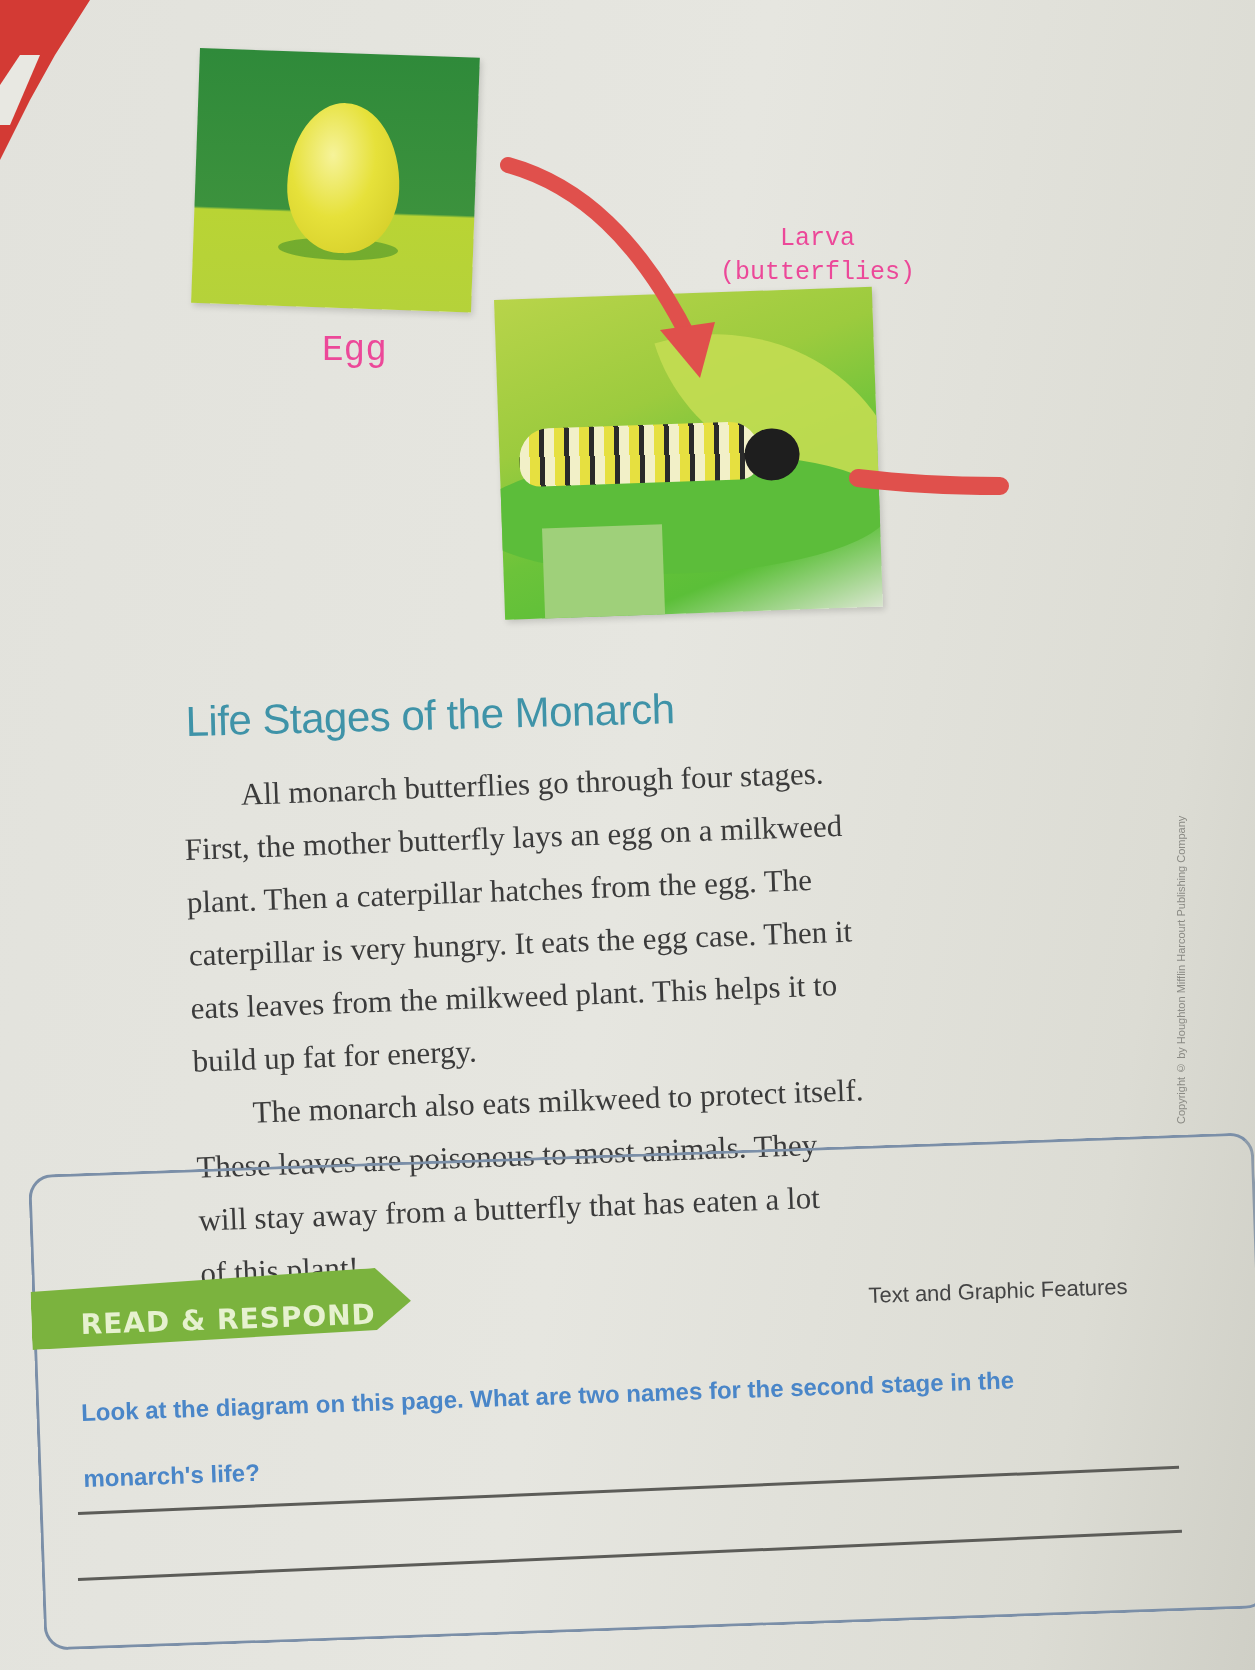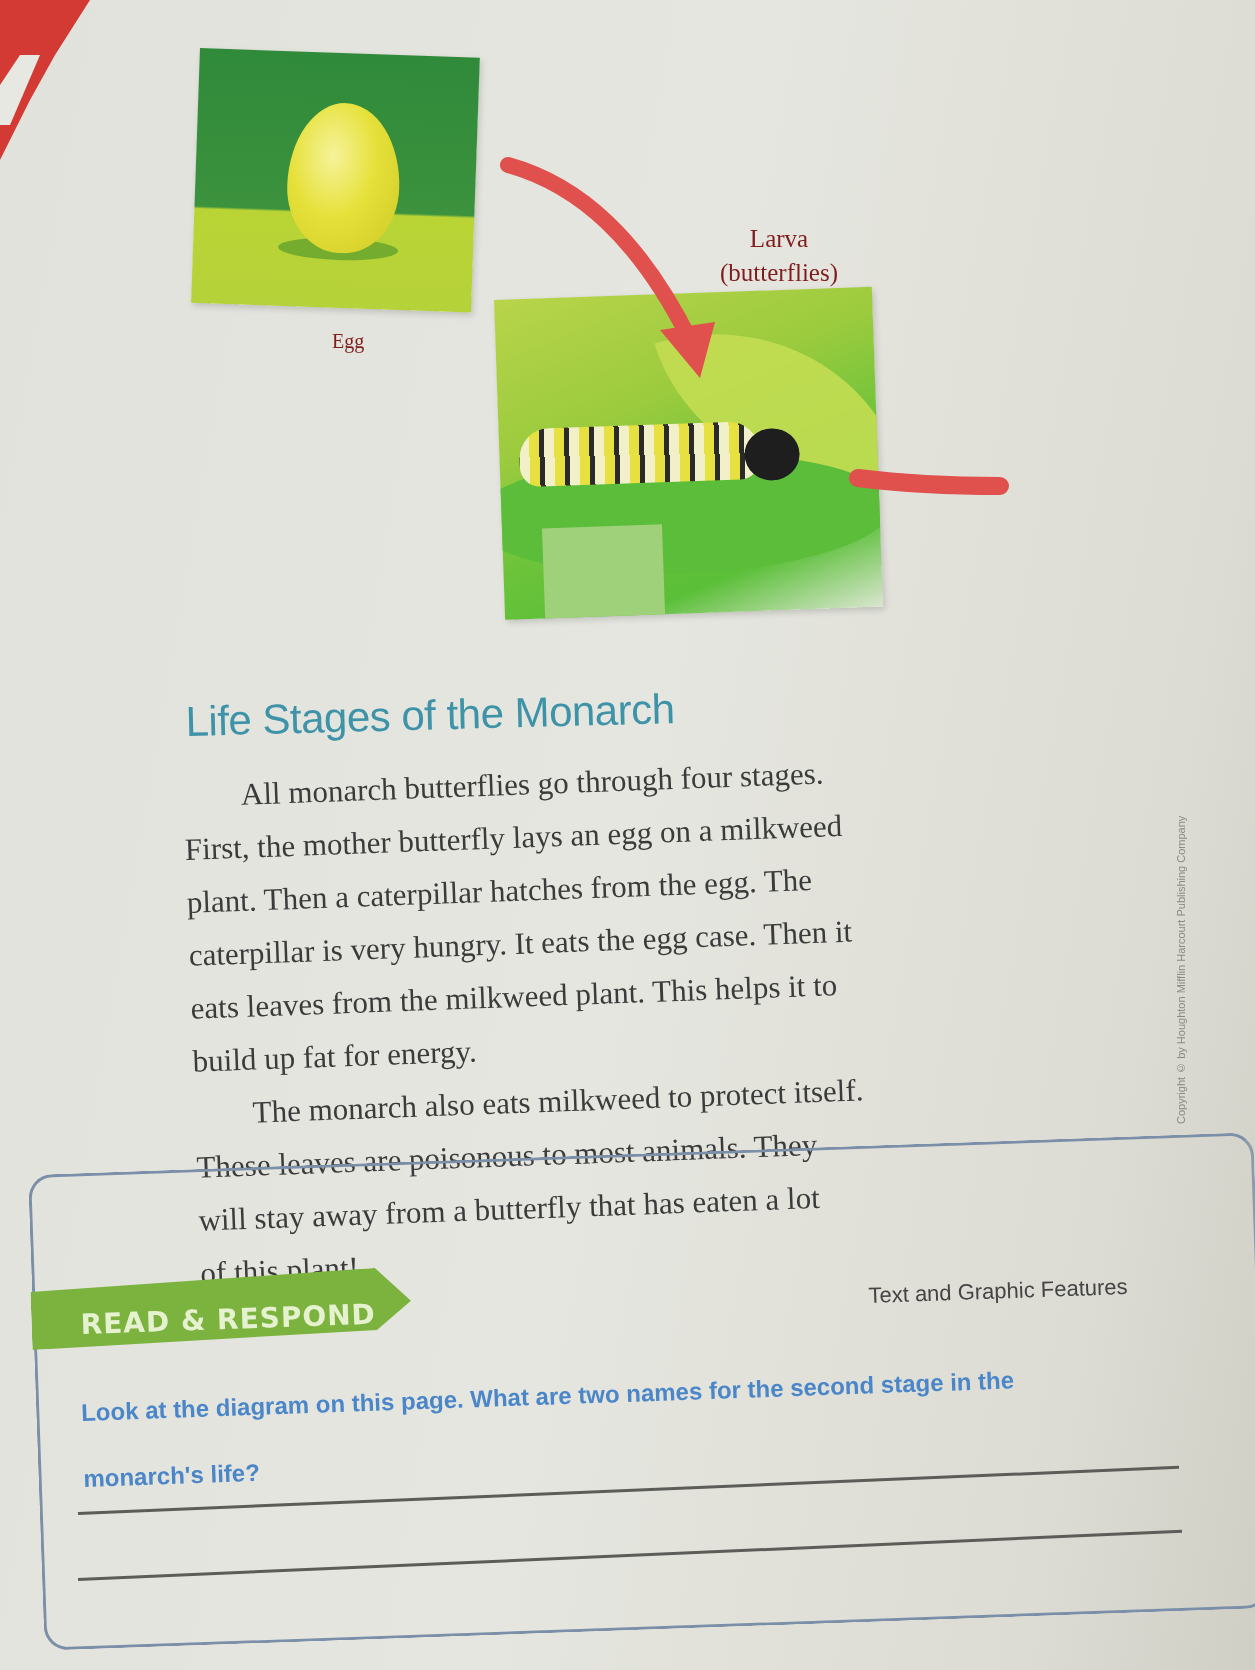--- a/index.html
+++ b/index.html
@@ -51,24 +51,24 @@
     background: repeating-linear-gradient(90deg, #f2f0c8 0 10px, #e6e040 10px 20px, #2a2a2a 20px 25px);
   }
   .cat-head {
     position:absolute; left:245px; top:138px; width:55px; height:52px;
     border-radius:50%; background:#1e1e1e;
   }
   
   .arrow-svg { position:absolute; left:0; top:0; pointer-events:none; }
   
   .label {
-    position:absolute; font-family:Liberation Serif, serif; color:#7f1d1d;
+    position:absolute; font-family:Liberation Mono, monospace; color:#ec4899;
     font-size:26px;
   }
-  .label-egg { left:332px; top:330px; font-size:20px; }
+  .label-egg { left:322px; top:330px; font-size:36px; }
   .label-larva { left:720px; top:222px; text-align:center; line-height:34px; font-size:25px; }
   
   .heading {
     position:absolute; left:185px; top:698px; transform: rotate(-1.5deg); transform-origin:left top;
     font-family:"Liberation Sans", sans-serif; font-size:42px; color:#3f93a8;
     letter-spacing:-0.5px;
   }
   .body-text {
     position:absolute; left:182px; top:770px; width:860px;
     transform: rotate(-2.1deg); transform-origin:left top;

